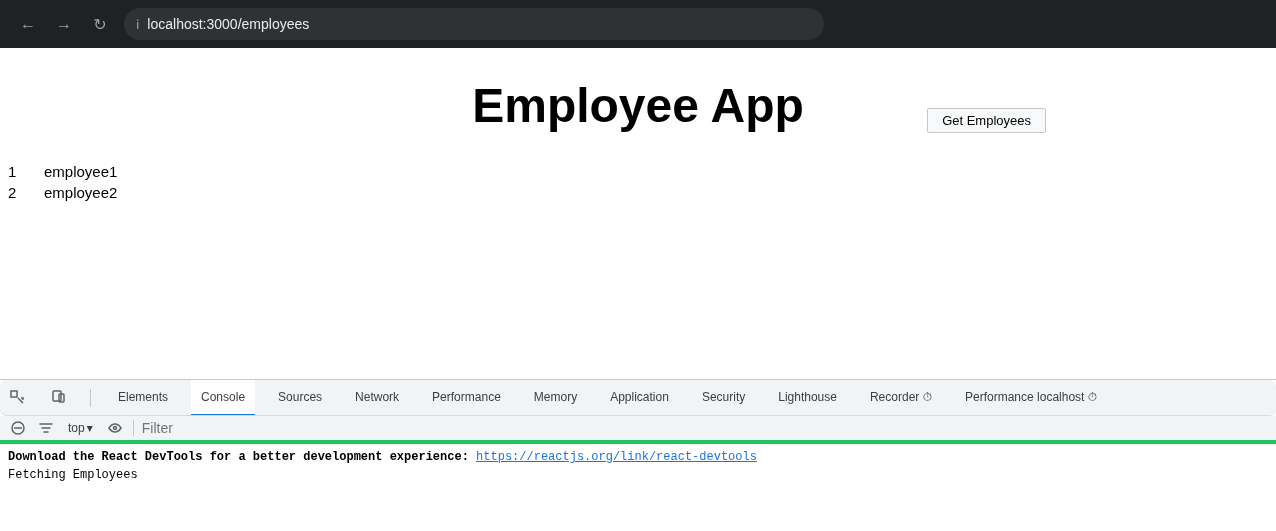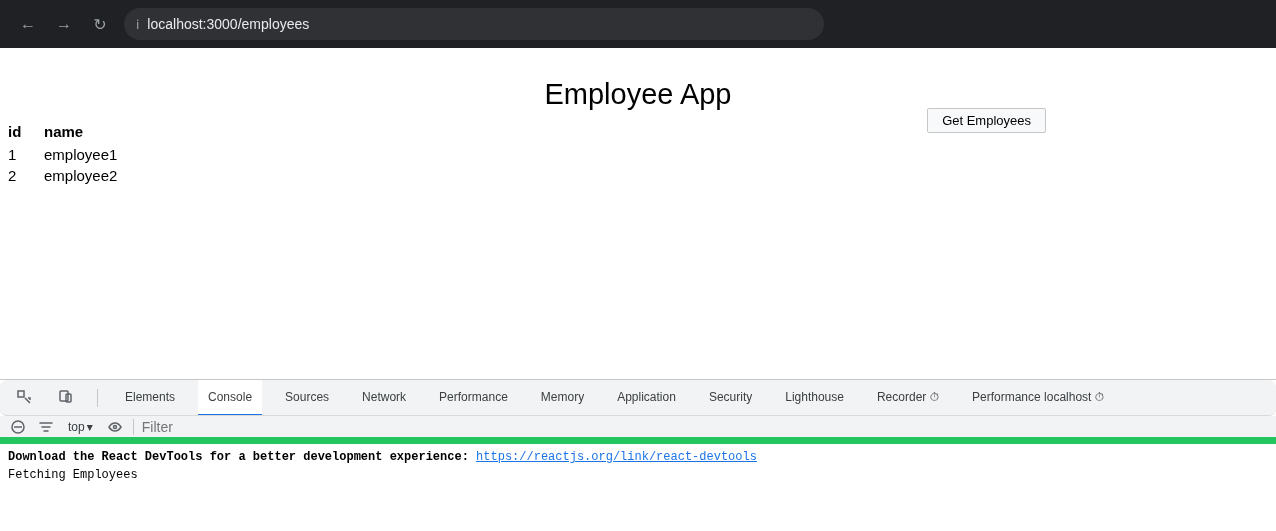--- a/index.html
+++ b/index.html
@@ -43,25 +43,25 @@
 
     
     .page-content {
       background: #fff;
       height: calc(531px - 48px - 120px - 32px);
       position: relative;
       padding: 20px 0;
     }
     .app-title {
       text-align: center;
-      font-size: 29px;
-      font-weight: normal;
+      font-size: 48px;
+      font-weight: bold;
       color: #000;
       margin-top: 10px;
-      margin-bottom: 12px;
+      margin-bottom: 30px;
     }
     .employee-table {
       padding-left: 8px;
     }
     .table-header {
       display: flex;
       gap: 16px;
       font-weight: bold;
       font-size: 15px;
       margin-bottom: 6px;
@@ -94,21 +94,21 @@
       background: #fff;
       border-top: 1px solid #c6c6c6;
       height: 120px;
     }
     .devtools-tabs {
       display: flex;
       align-items: center;
       height: 36px;
       border-bottom: 1px solid #dadada;
       background: #f1f3f4;
-      padding: 0 11px;
+      padding: 0 4px;
       gap: 13px;
       overflow: hidden;
       border-radius: 7px;
     }
     .devtools-icon-btn {
       width: 28px;
       height: 28px;
       display: flex;
       align-items: center;
       justify-content: center;
@@ -135,21 +135,21 @@
       color: #404040;
       border-bottom: 2px solid #1a73e8;
       background: #fff;
     }
     .devtools-toolbar {
       display: flex;
       align-items: center;
       height: 28px;
       padding: 0 8px;
       gap: 8px;
-      border-bottom: 7px solid #22c55e;
+      border-bottom: 4px solid #22c55e;
       background: #f1f3f4;
     }
     .toolbar-btn {
       width: 20px;
       height: 20px;
       display: flex;
       align-items: center;
       justify-content: center;
       cursor: pointer;
       border: none;
@@ -195,24 +195,20 @@
   <button class="nav-btn">↻</button>
   <div class="address-bar">
     <span class="lock-icon">ℹ</span>
     <span class="url-text">localhost:3000/employees</span>
   </div>
 </div>
 
 <div class="page-content">
   <h1 class="app-title">Employee App</h1>
   <div class="employee-table">
-    <div class="table-header">
-      <span class="col-id">id</span>
-      <span class="col-name">name</span>
-    </div>
     <div class="table-row">
       <span class="col-id">1</span>
       <span class="col-name">employee1</span>
     </div>
     <div class="table-row">
       <span class="col-id">2</span>
       <span class="col-name">employee2</span>
     </div>
   </div>
   <div class="get-btn-container">

